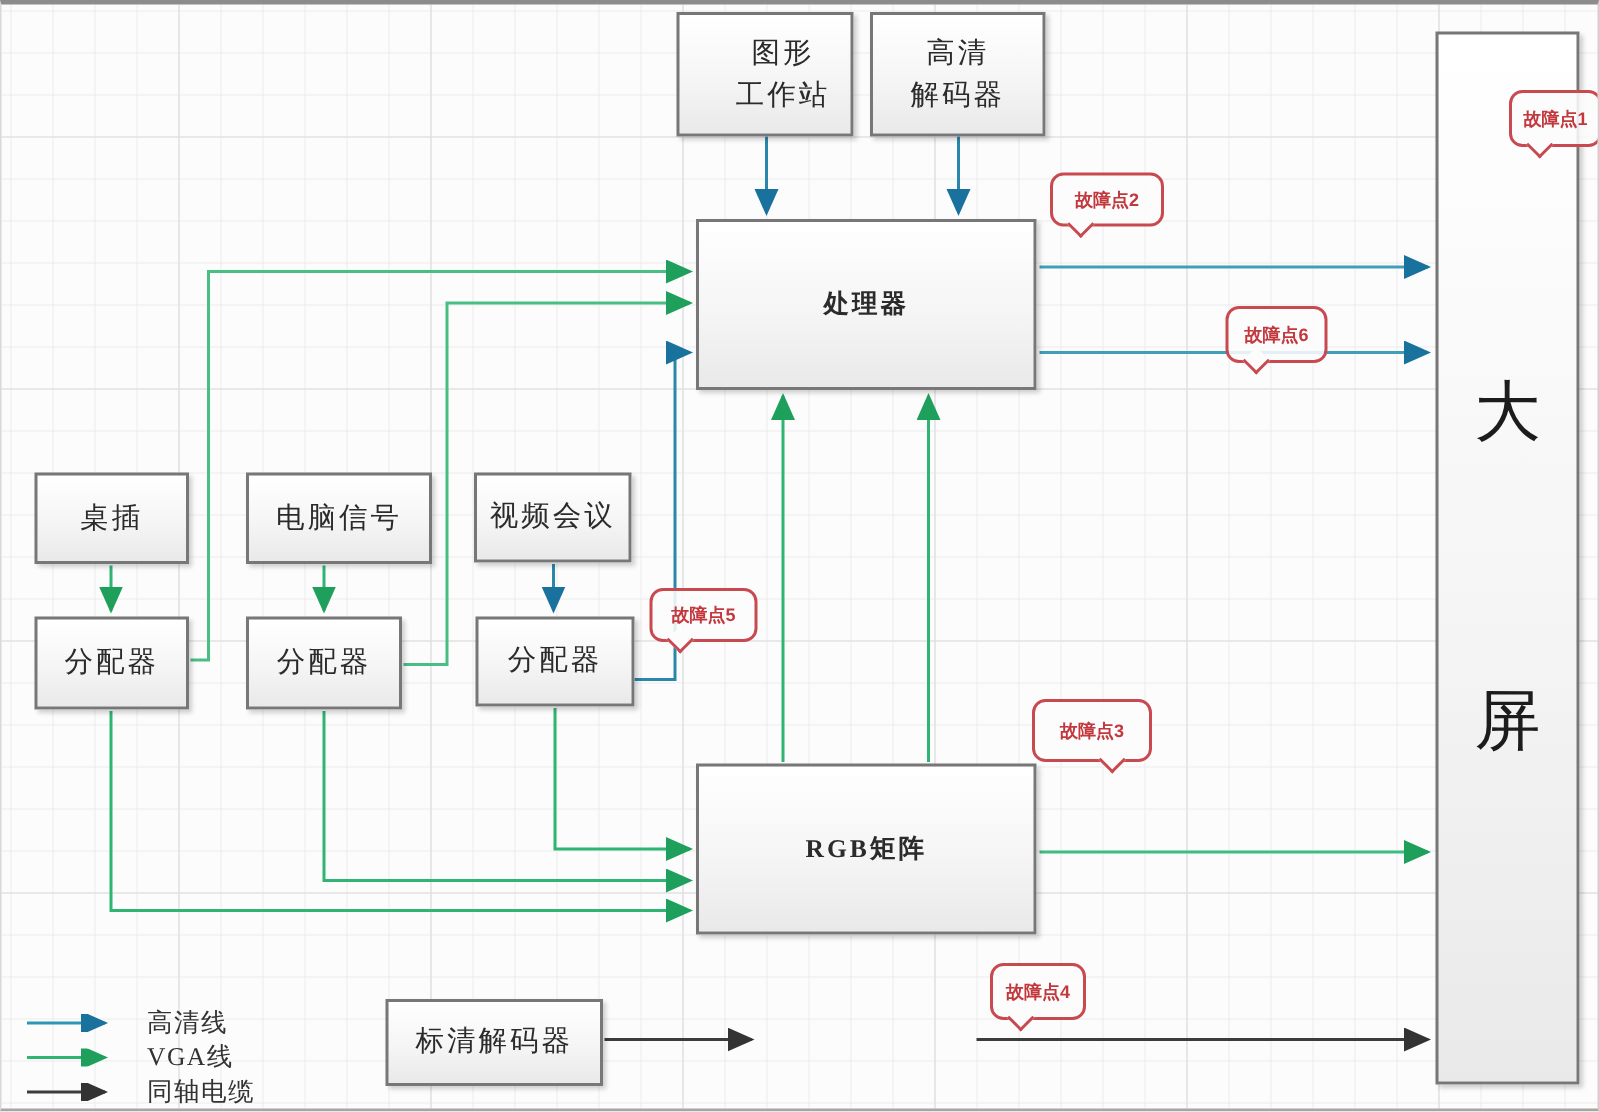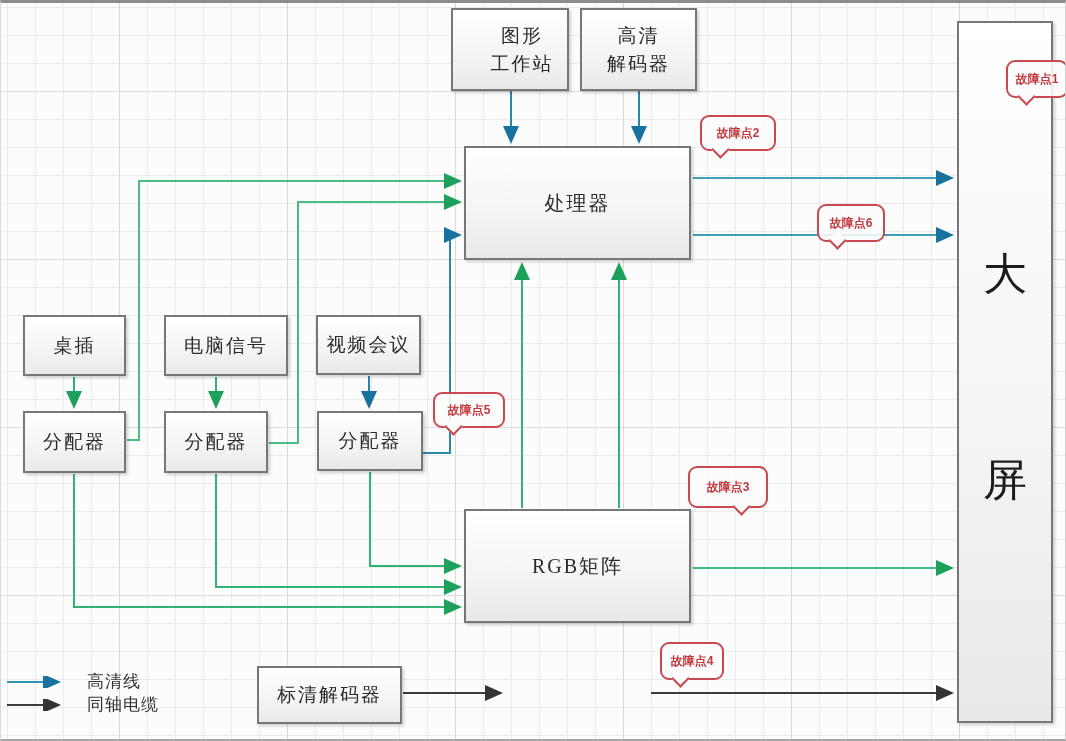--- a/index.html
+++ b/index.html
@@ -28,21 +28,21 @@
     box-sizing:border-box;
     border:2px solid #777777;
     background:linear-gradient(180deg,#ffffff 0%,#f5f5f5 55%,#e9e9e9 100%);
     box-shadow:2px 2px 3px rgba(0,0,0,0.18);
     display:flex;align-items:center;justify-content:center;
     text-align:center;
     color:#2b2b2b;
   }
   .node .lbl{white-space:pre-line;line-height:1.45;letter-spacing:2px;}
   .fs-m{font-size:19px;}
-  .fs-l{font-size:20px;letter-spacing:5px;}
+  .fs-l{font-size:17px;letter-spacing:5px;font-weight:bold;}
   .bigscreen{justify-content:flex-start;}
   .bigscreen .bchar{
     position:absolute;left:0;width:100%;text-align:center;
     font-size:44px;color:#1c1c1c;letter-spacing:0;
   }
   .callout{
     position:absolute;
     box-sizing:border-box;
     border:2px solid #c84a50;
     border-radius:9px;
@@ -58,21 +58,21 @@
     content:"";
     position:absolute;left:12px;bottom:-7px;
     width:11px;height:11px;
     background:#fdfcfc;
     border-right:2px solid #c84a50;
     border-bottom:2px solid #c84a50;
     transform:rotate(45deg);
   }
   .callout.tail-right::after{left:auto;right:18px;}
   .legend{
-    position:absolute;left:4px;top:668px;
+    position:absolute;left:15px;top:668px;
     display:flex;flex-direction:column;gap:2px;
     z-index:4;
   }
   .legend-item{display:flex;align-items:center;height:21px;}
   .legend-item svg{width:68px;height:12px;flex:0 0 auto;}
   .legend-item .legend-label{
     margin-left:14px;font-size:17px;color:#333333;letter-spacing:1px;
   }
 </style>
 </head>
@@ -193,19 +193,25 @@
 
   <div class="legend">
     <div class="legend-item">
       <svg viewBox="0 0 68 12">
         <line x1="2" y1="6" x2="54" y2="6" stroke-width="2" marker-end="url(#ah-hd)" stroke="#2f95b4"></line>
       </svg>
       <span class="legend-label">高清线</span>
     </div>
     <div class="legend-item">
       <svg viewBox="0 0 68 12">
+        <line x1="2" y1="6" x2="54" y2="6" stroke-width="2" marker-end="url(#ah-vga)" stroke="#2fb474"></line>
+      </svg>
+      <span class="legend-label">VGA线</span>
+    </div>
+    <div class="legend-item">
+      <svg viewBox="0 0 68 12">
         <line x1="2" y1="6" x2="54" y2="6" stroke-width="2" marker-end="url(#ah-coax)" stroke="#3c3c3c"></line>
       </svg>
       <span class="legend-label">同轴电缆</span>
     </div>
   </div>
 
 </div>
 
 </body></html>

